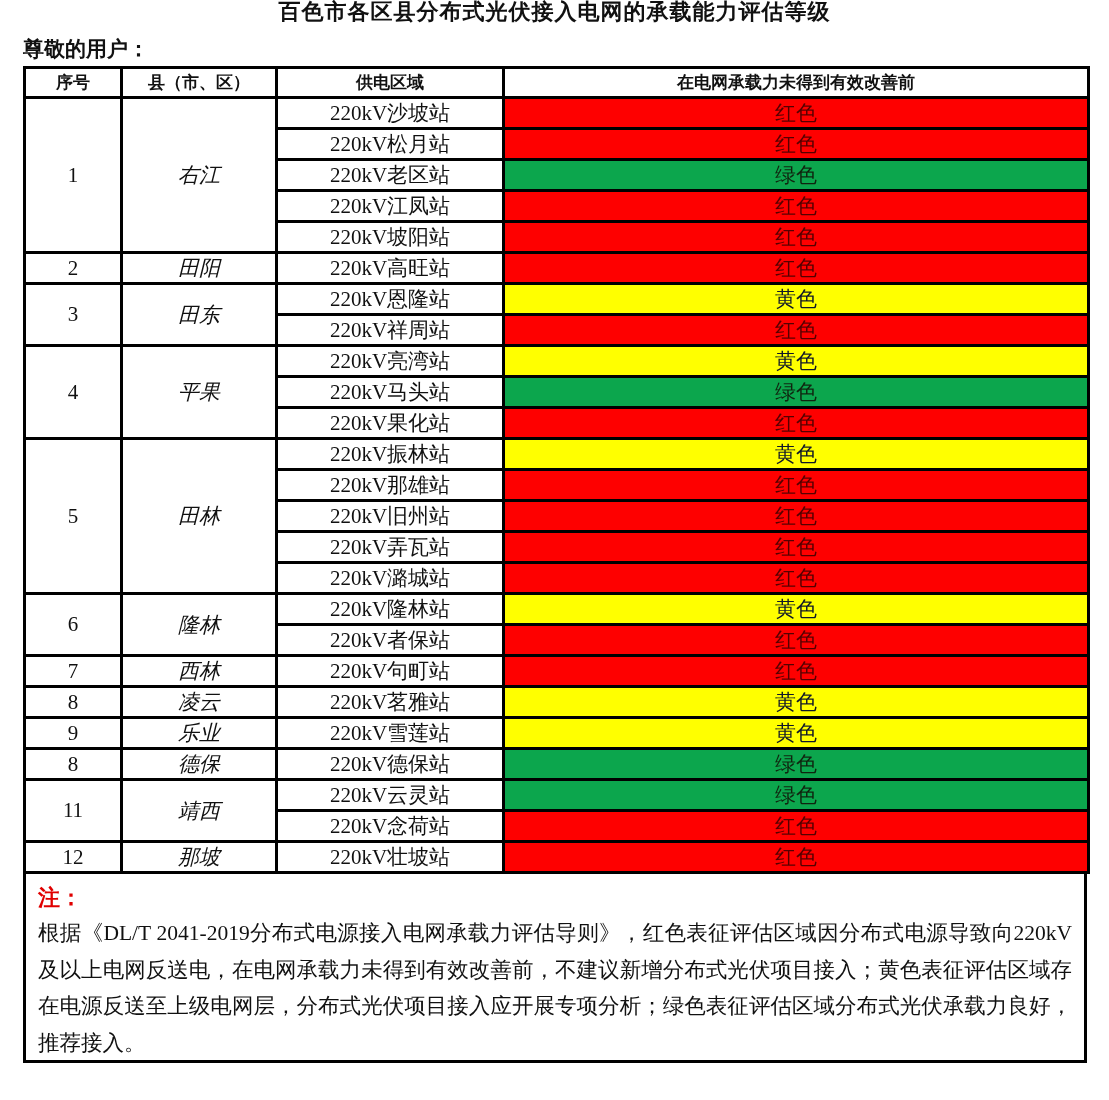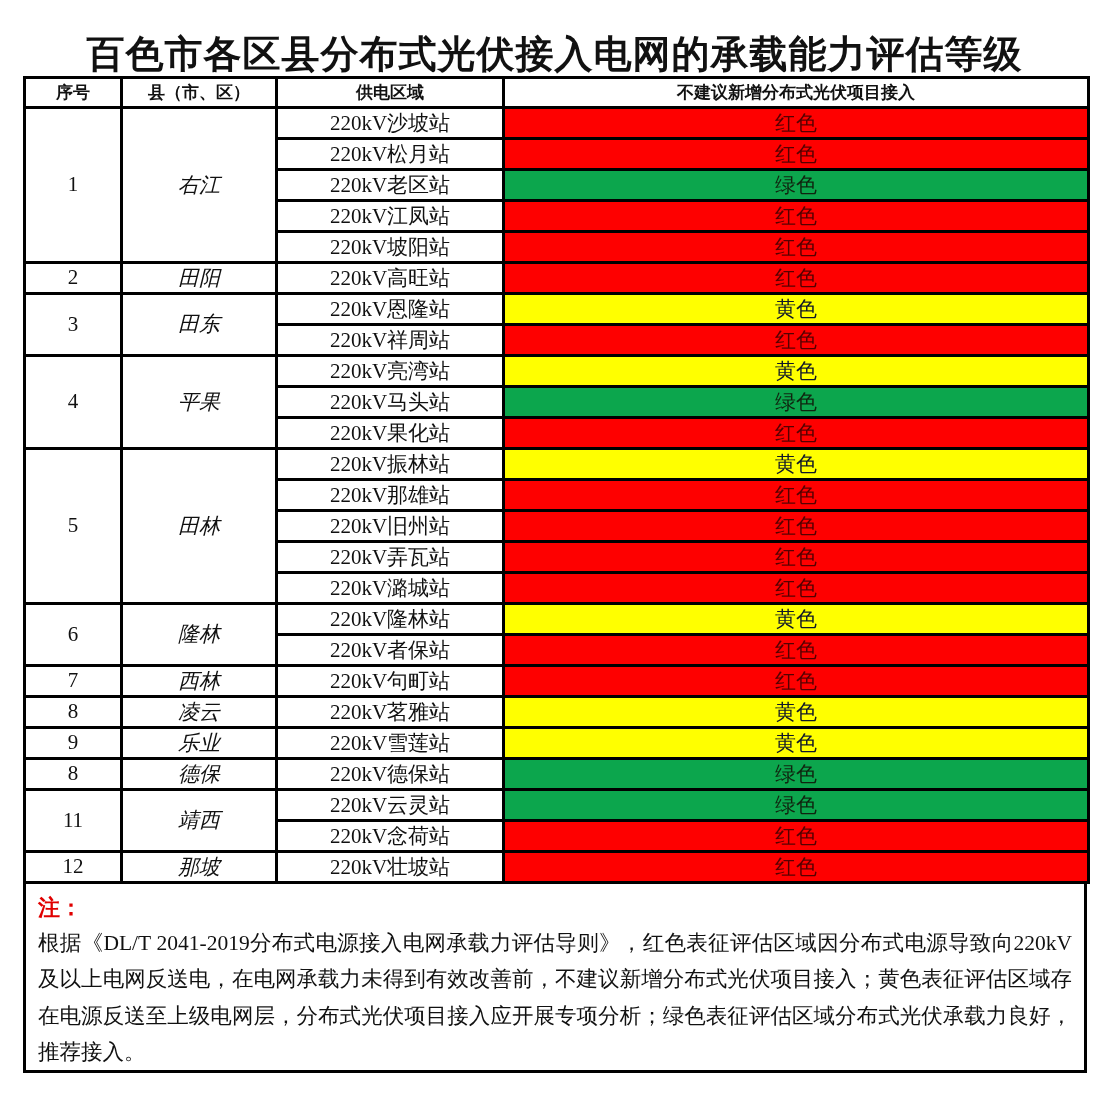--- a/index.html
+++ b/index.html
@@ -5,23 +5,22 @@
   html,body{margin:0;padding:0;background:#ffffff;}
   .page{
     position:relative;
     width:1109px;height:1100px;
     background:#ffffff;
     font-family:"Liberation Serif","DejaVu Serif",serif;
     color:#111;
     overflow:hidden;
   }
   .title{
-    padding-top:34px;
     text-align:center;
-    font-size:38px;
+    font-size:22px;
     font-weight:bold;
     letter-spacing:1px;
     line-height:1.1;
   }
   .salutation{
     margin:11px 0 3px 23px;
     font-size:21px;
     font-weight:bold;
   }
   table.assessment{
@@ -79,34 +78,35 @@
     color:#111;
   }
 </style>
 </head>
 <body>
 
 <div class="page">
 
   <div class="title">百色市各区县分布式光伏接入电网的承载能力评估等级</div>
 
+  <div class="salutation">尊敬的用户：</div>
 
   <table class="assessment">
     <colgroup>
       <col style="width:97px">
       <col style="width:155px">
       <col style="width:227px">
       <col style="width:585px">
     </colgroup>
     <thead>
       <tr>
         <th>序号</th>
         <th>县（市、区）</th>
         <th>供电区域</th>
-        <th>不建议新增分布式光伏项目接入</th>
+        <th>在电网承载力未得到有效改善前</th>
       </tr>
     </thead>
     <tbody>
         <tr>
           <td class="cell-index" rowspan="5">1</td>
           <td class="cell-county" rowspan="5">右江</td>
           <td class="cell-station">220kV沙坡站</td>
           <td class="cell-warning w-red" style="background-color: rgb(254, 0, 0);">红色</td>
         </tr>
         <tr>

